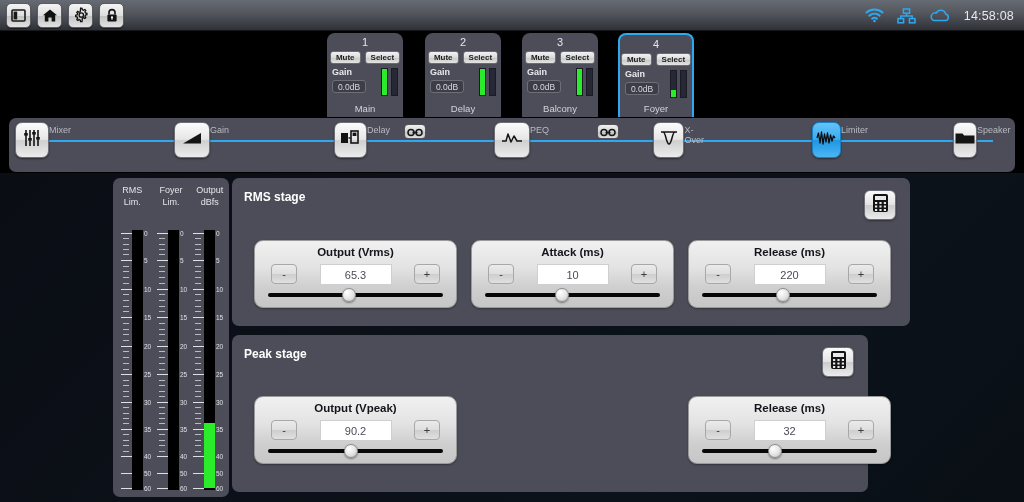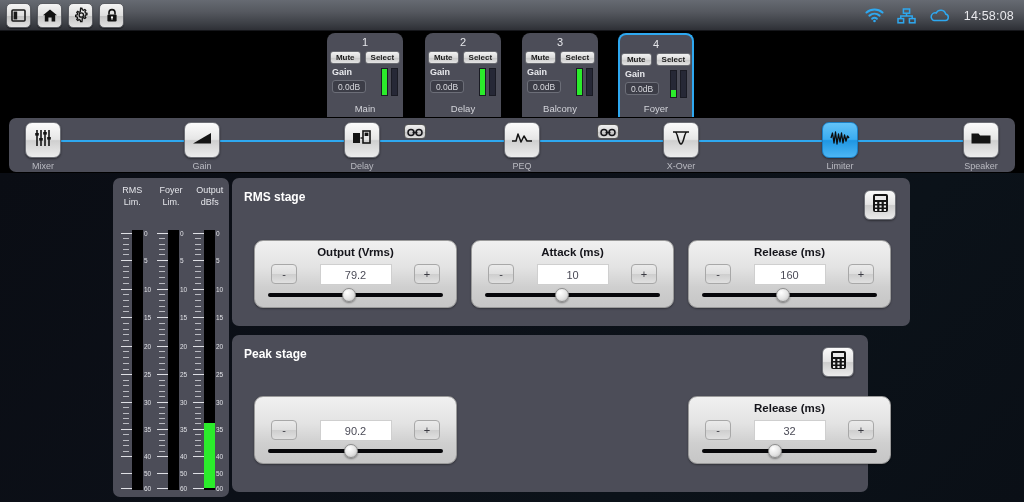--- a/index.html
+++ b/index.html
@@ -81,21 +81,21 @@
     border:1px solid #555; display:flex; align-items:center; justify-content:center;
     z-index:5;
   }
 
   
   .navbar {
     position:absolute; left:9px; top:118px; width:1006px; height:54px;
     background:#4c4d58; border-radius:7px;
   }
   .navline { position:absolute; left:22px; top:22px; width:962px; height:2px; background:#2ea8f0; }
-  .navitem { position:absolute; top:4px; width:56px; display:flex; flex-direction:column; align-items:center; }
+  .navitem { position:absolute; top:4px; width:56px; display:flex; flex-direction:row; }
   .navico {
     width:36px; height:36px; border-radius:7px;
     background: linear-gradient(to bottom,#fbfbfb 0%,#e6e6e6 48%,#cfcfcf 52%,#ececec 100%);
     border:1px solid #6d6f76;
     display:flex; align-items:center; justify-content:center;
     box-shadow:0 1px 2px rgba(0,0,0,.45);
   }
   .navico.active {
     background: linear-gradient(to bottom,#63c3f7 0%,#3aabf0 48%,#1f96e2 52%,#4cb6f4 100%);
     border:1px solid #1b7fc4;
@@ -657,39 +657,39 @@
                 <rect x="7.4" y="16" width="2.2" height="2"></rect>
                 <rect x="11.8" y="16" width="2.2" height="2"></rect>
               </g>
             </svg>
         </span>
       </div>
 
       <div class="ctrl" style="left:22px; top:62px;">
         <div class="cl">Output (Vrms)</div>
         <div class="pm minus">-</div>
-        <div class="valbox">79.2</div>
+        <div class="valbox">65.3</div>
         <div class="pm plus">+</div>
         <div class="track"></div>
         <div class="thumb" style="left:47%"></div>
       </div>
 
       <div class="ctrl" style="left:239px; top:62px;">
         <div class="cl">Attack (ms)</div>
         <div class="pm minus">-</div>
         <div class="valbox">10</div>
         <div class="pm plus">+</div>
         <div class="track"></div>
         <div class="thumb" style="left:45%"></div>
       </div>
 
       <div class="ctrl" style="left:456px; top:62px;">
         <div class="cl">Release (ms)</div>
         <div class="pm minus">-</div>
-        <div class="valbox">160</div>
+        <div class="valbox">220</div>
         <div class="pm plus">+</div>
         <div class="track"></div>
         <div class="thumb" style="left:47%"></div>
       </div>
     </div>
 
     <div class="stagepanel" style="left:232px; top:162px; width:636px; height:157px;">
       <div class="stagetitle">Peak stage</div>
       <div class="calcbtn">
         <span>
@@ -705,20 +705,21 @@
                 <rect x="11.8" y="12.5" width="2.2" height="2"></rect>
                 <rect x="3" y="16" width="2.2" height="2"></rect>
                 <rect x="7.4" y="16" width="2.2" height="2"></rect>
                 <rect x="11.8" y="16" width="2.2" height="2"></rect>
               </g>
             </svg>
         </span>
       </div>
 
       <div class="ctrl" style="left:22px; top:61px;">
+        <div class="cl">Output (Vpeak)</div>
         <div class="pm minus">-</div>
         <div class="valbox">90.2</div>
         <div class="pm plus">+</div>
         <div class="track"></div>
         <div class="thumb" style="left:48%"></div>
       </div>
 
       <div class="ctrl" style="left:456px; top:61px;">
         <div class="cl">Release (ms)</div>
         <div class="pm minus">-</div>

